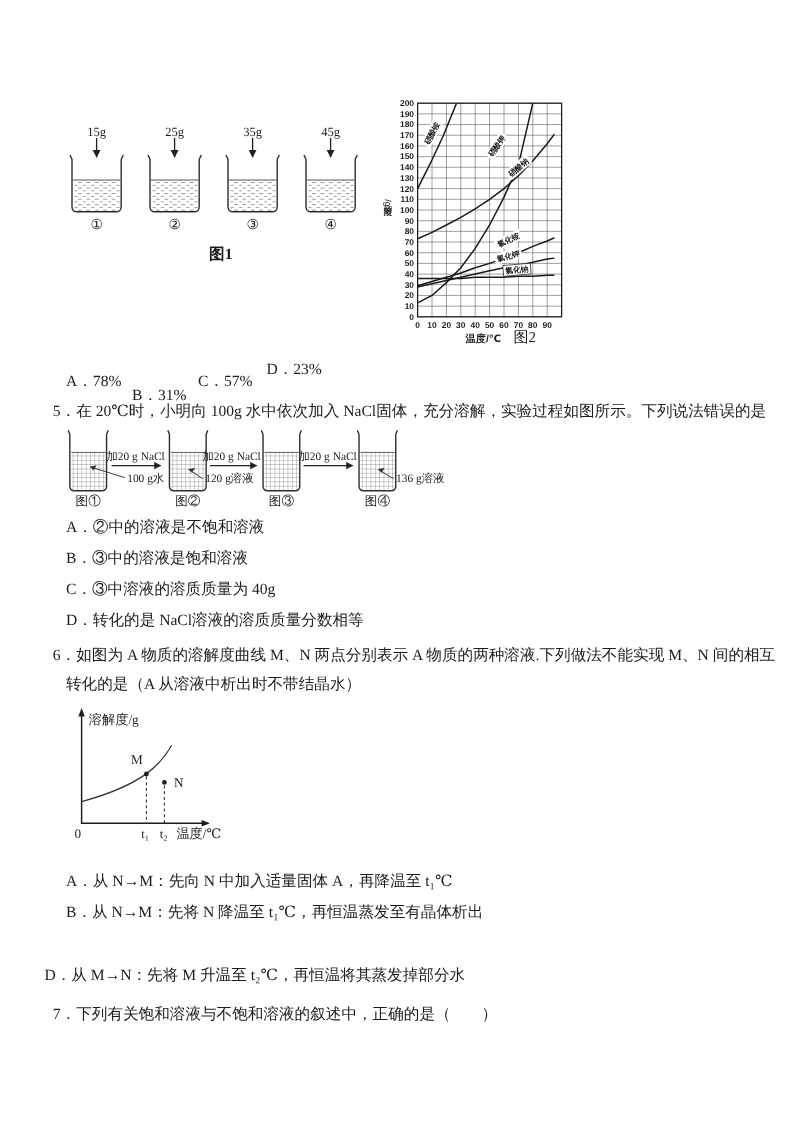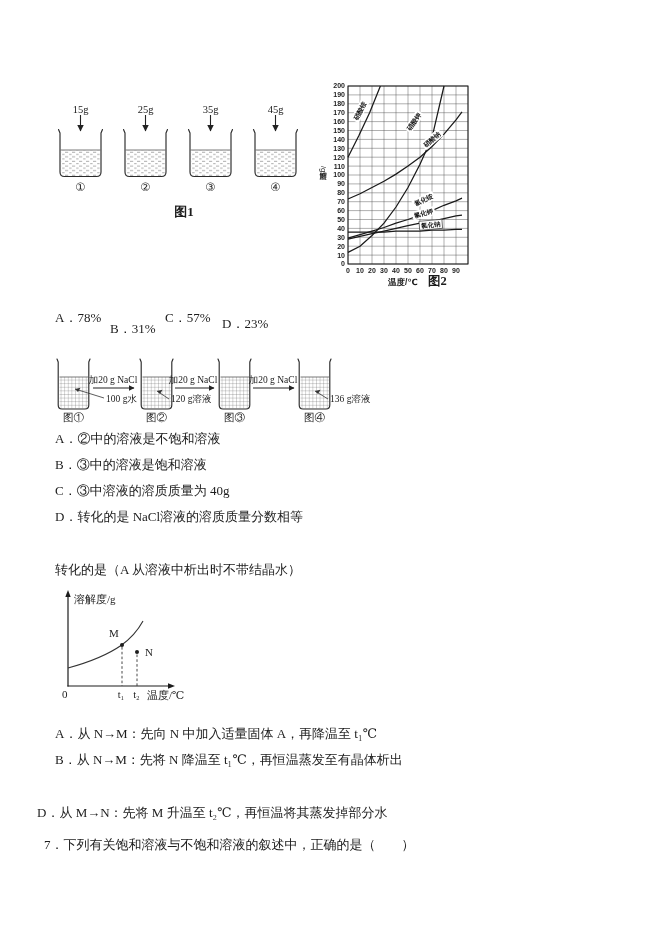--- a/index.html
+++ b/index.html
@@ -24,21 +24,21 @@
   #chart2-plot .grid{stroke:#4f4f4f;stroke-width:.45}
   #chart2-plot .frame{fill:none;stroke:#1a1a1a;stroke-width:1}
   #chart2-plot .curve{fill:none;stroke:#1a1a1a;stroke-width:1.25}
   #chart2-plot .tick{font-family:"Liberation Sans","DejaVu Sans",sans-serif;font-size:7px;font-weight:600}
   #chart2-plot .clabel{font-family:"Liberation Sans","DejaVu Sans",sans-serif;font-size:6.5px;font-weight:700}
   #chart2-plot .lblbox{fill:#fff}
   #chart2-plot .boxed{stroke:#1a1a1a;stroke-width:.6}
   .vert{writing-mode:vertical-rl;text-orientation:mixed;
         font-family:"Liberation Sans","DejaVu Sans",sans-serif;font-size:7.5px;color:#1c1c1c}
   .xlab2{font-family:"Liberation Sans","DejaVu Sans",sans-serif;font-size:8.5px;font-weight:600}
-  .cap2{font-size:12.5px;font-weight:bold}
+  .cap2{font-size:12.5px;font-weight:normal}
   
   .axis{stroke:#1c1c1c;stroke-width:1.2}
   .curve6{fill:none;stroke:#333;stroke-width:1.1}
   .dash{stroke:#333;stroke-width:.9;stroke-dasharray:2.6 2.2;fill:none}
   .sk{font-size:11px}
   .skt{font-size:10.5px}
 </style>
 </head>
 <body>
 
@@ -190,22 +190,23 @@
         <text y="2.3" text-anchor="middle" class="clabel">氯化钠</text>
       </g>
     </svg>
   <span class="abs vert" style="left:318px;top:166px">溶解度/g</span>
   <span class="abs xlab2" style="left:388px;top:277px">温度/℃</span>
   <span class="abs cap2" style="left:428px;top:273px">图2</span>
 
   <span class="abs" style="left:55px;top:310px">A．78%</span>
   <span class="abs" style="left:110px;top:321px">B．31%</span>
   <span class="abs" style="left:165px;top:310px">C．57%</span>
-  <span class="abs" style="left:222px;top:316px">D．23%</span>
-
+  <span class="abs" style="left:222px;top:300px">D．23%</span>
+
+  <div class="abs" style="left:44px;top:335px">5．在 20℃时，小明向 100g 水中依次加入 NaCl固体，充分溶解，实验过程如图所示。下列说法错误的是</div>
 
   <svg style="left:30px;top:356px" width="410" height="70" viewBox="0 0 410 70">
 
     <g transform="translate(27,2)">
       <path class="bk" d="M1.2,4 L0,1 M1.2,4 L1.2,47 Q1.2,51 5,51 L28,51 Q31.8,51 31.8,47 L31.8,4 L33,1"></path>
       <rect x="2.5" y="19" width="28.5" height="31.5" fill="url(#patGrid)"></rect>
       <line class="lq" x1="2.5" y1="19" x2="31" y2="19"></line>
       <text class="cap5" x="16.5" y="62.5" text-anchor="middle">图①</text>
     </g>
 
@@ -248,20 +249,21 @@
     <polyline class="ptr" points="285,35 298,43"></polyline>
     <polygon points="285,35 290.5,33.8 288,38" fill="#333"></polygon>
     <text class="plbl" x="300" y="45.5">136 g溶液</text>
   </svg>
 
   <div class="abs" style="left:55px;top:457px">B．③中的溶液是饱和溶液</div>
   <div class="abs" style="left:55px;top:431px">A．②中的溶液是不饱和溶液</div>
   <div class="abs" style="left:55px;top:483px">C．③中溶液的溶质质量为 40g</div>
   <div class="abs" style="left:55px;top:509px">D．转化的是 NaCl溶液的溶质质量分数相等</div>
 
+  <div class="abs" style="left:44px;top:538px">6．如图为 A 物质的溶解度曲线 M、N 两点分别表示 A 物质的两种溶液.下列做法不能实现 M、N 间的相互</div>
   <div class="abs" style="left:55px;top:562px">转化的是（A 从溶液中析出时不带结晶水）</div>
 
   <svg style="left:58px;top:590px" width="215" height="118" viewBox="0 0 215 118">
     <line class="axis" x1="10" y1="5" x2="10" y2="96.5"></line>
     <polygon points="10,0 7.3,7 12.7,7" fill="#1c1c1c"></polygon>
     <line class="axis" x1="9.4" y1="96" x2="111" y2="96"></line>
     <polygon points="117,96 110,93.3 110,98.7" fill="#1c1c1c"></polygon>
     <path class="curve6" d="M10,78 C32,72 50,64.5 63,55.5 C70,50.5 79,42 85,31"></path>
     <line class="dash" x1="64" y1="57" x2="64" y2="96"></line>
     <line class="dash" x1="79" y1="64.5" x2="79" y2="96"></line>

